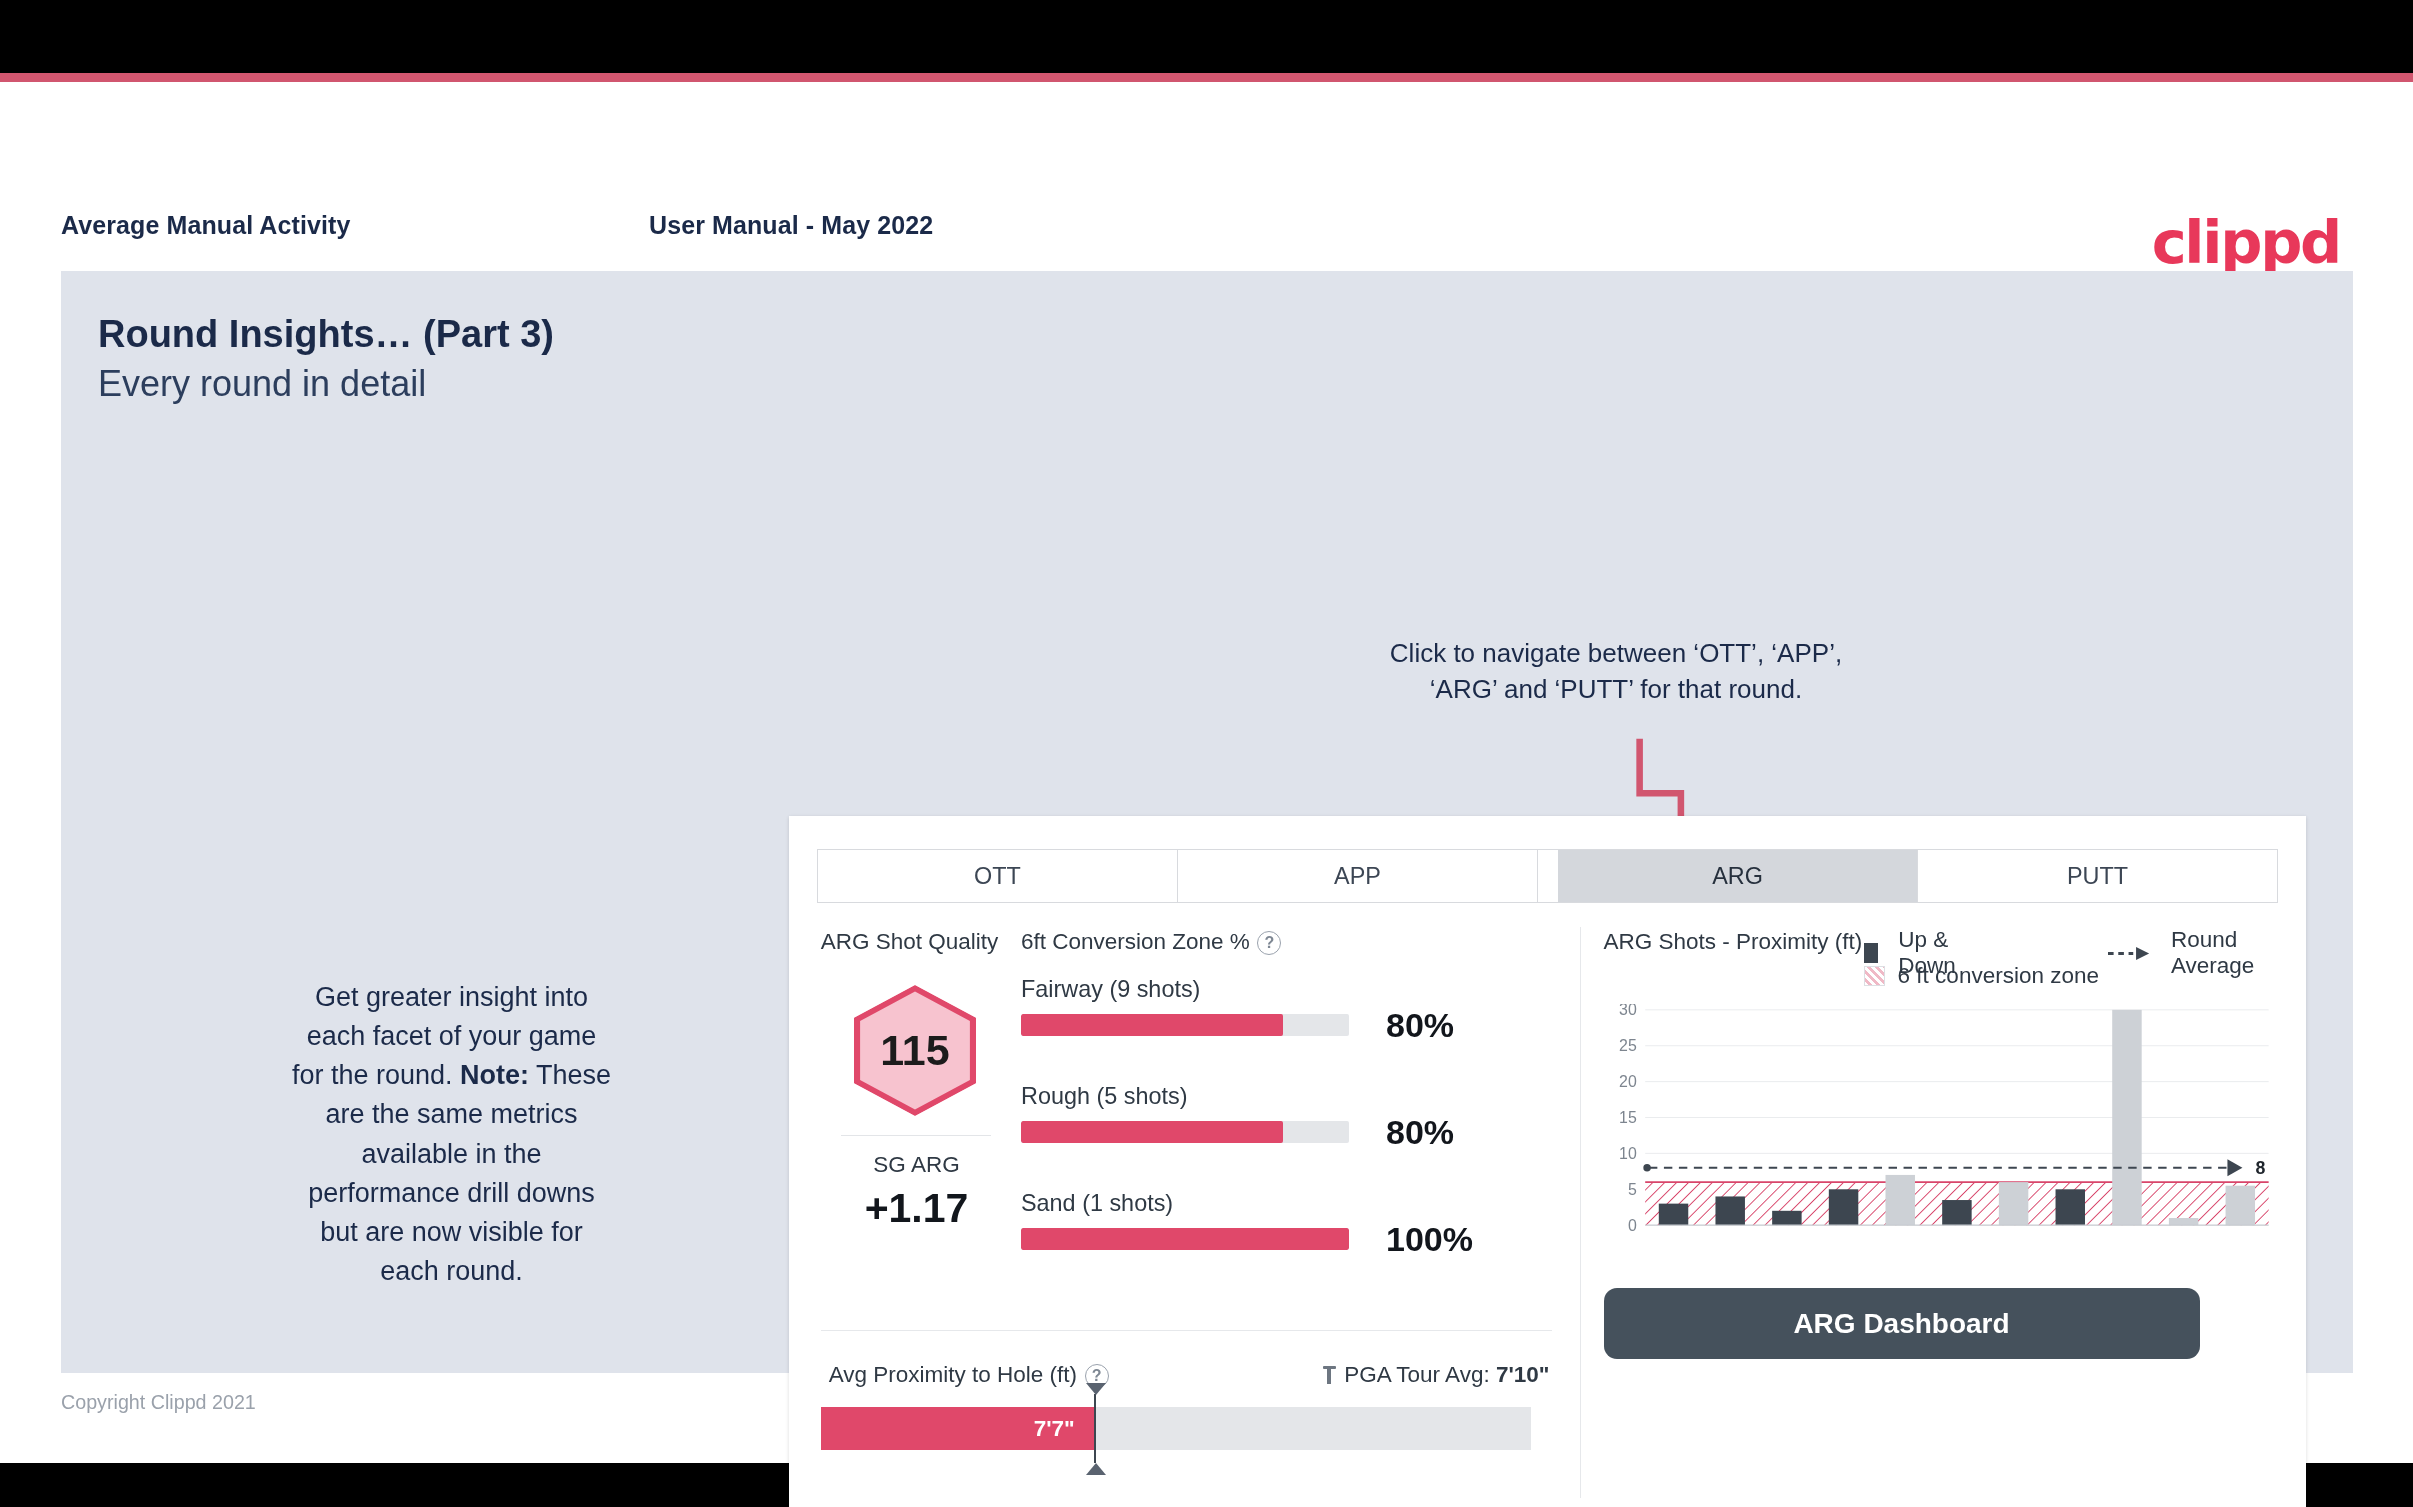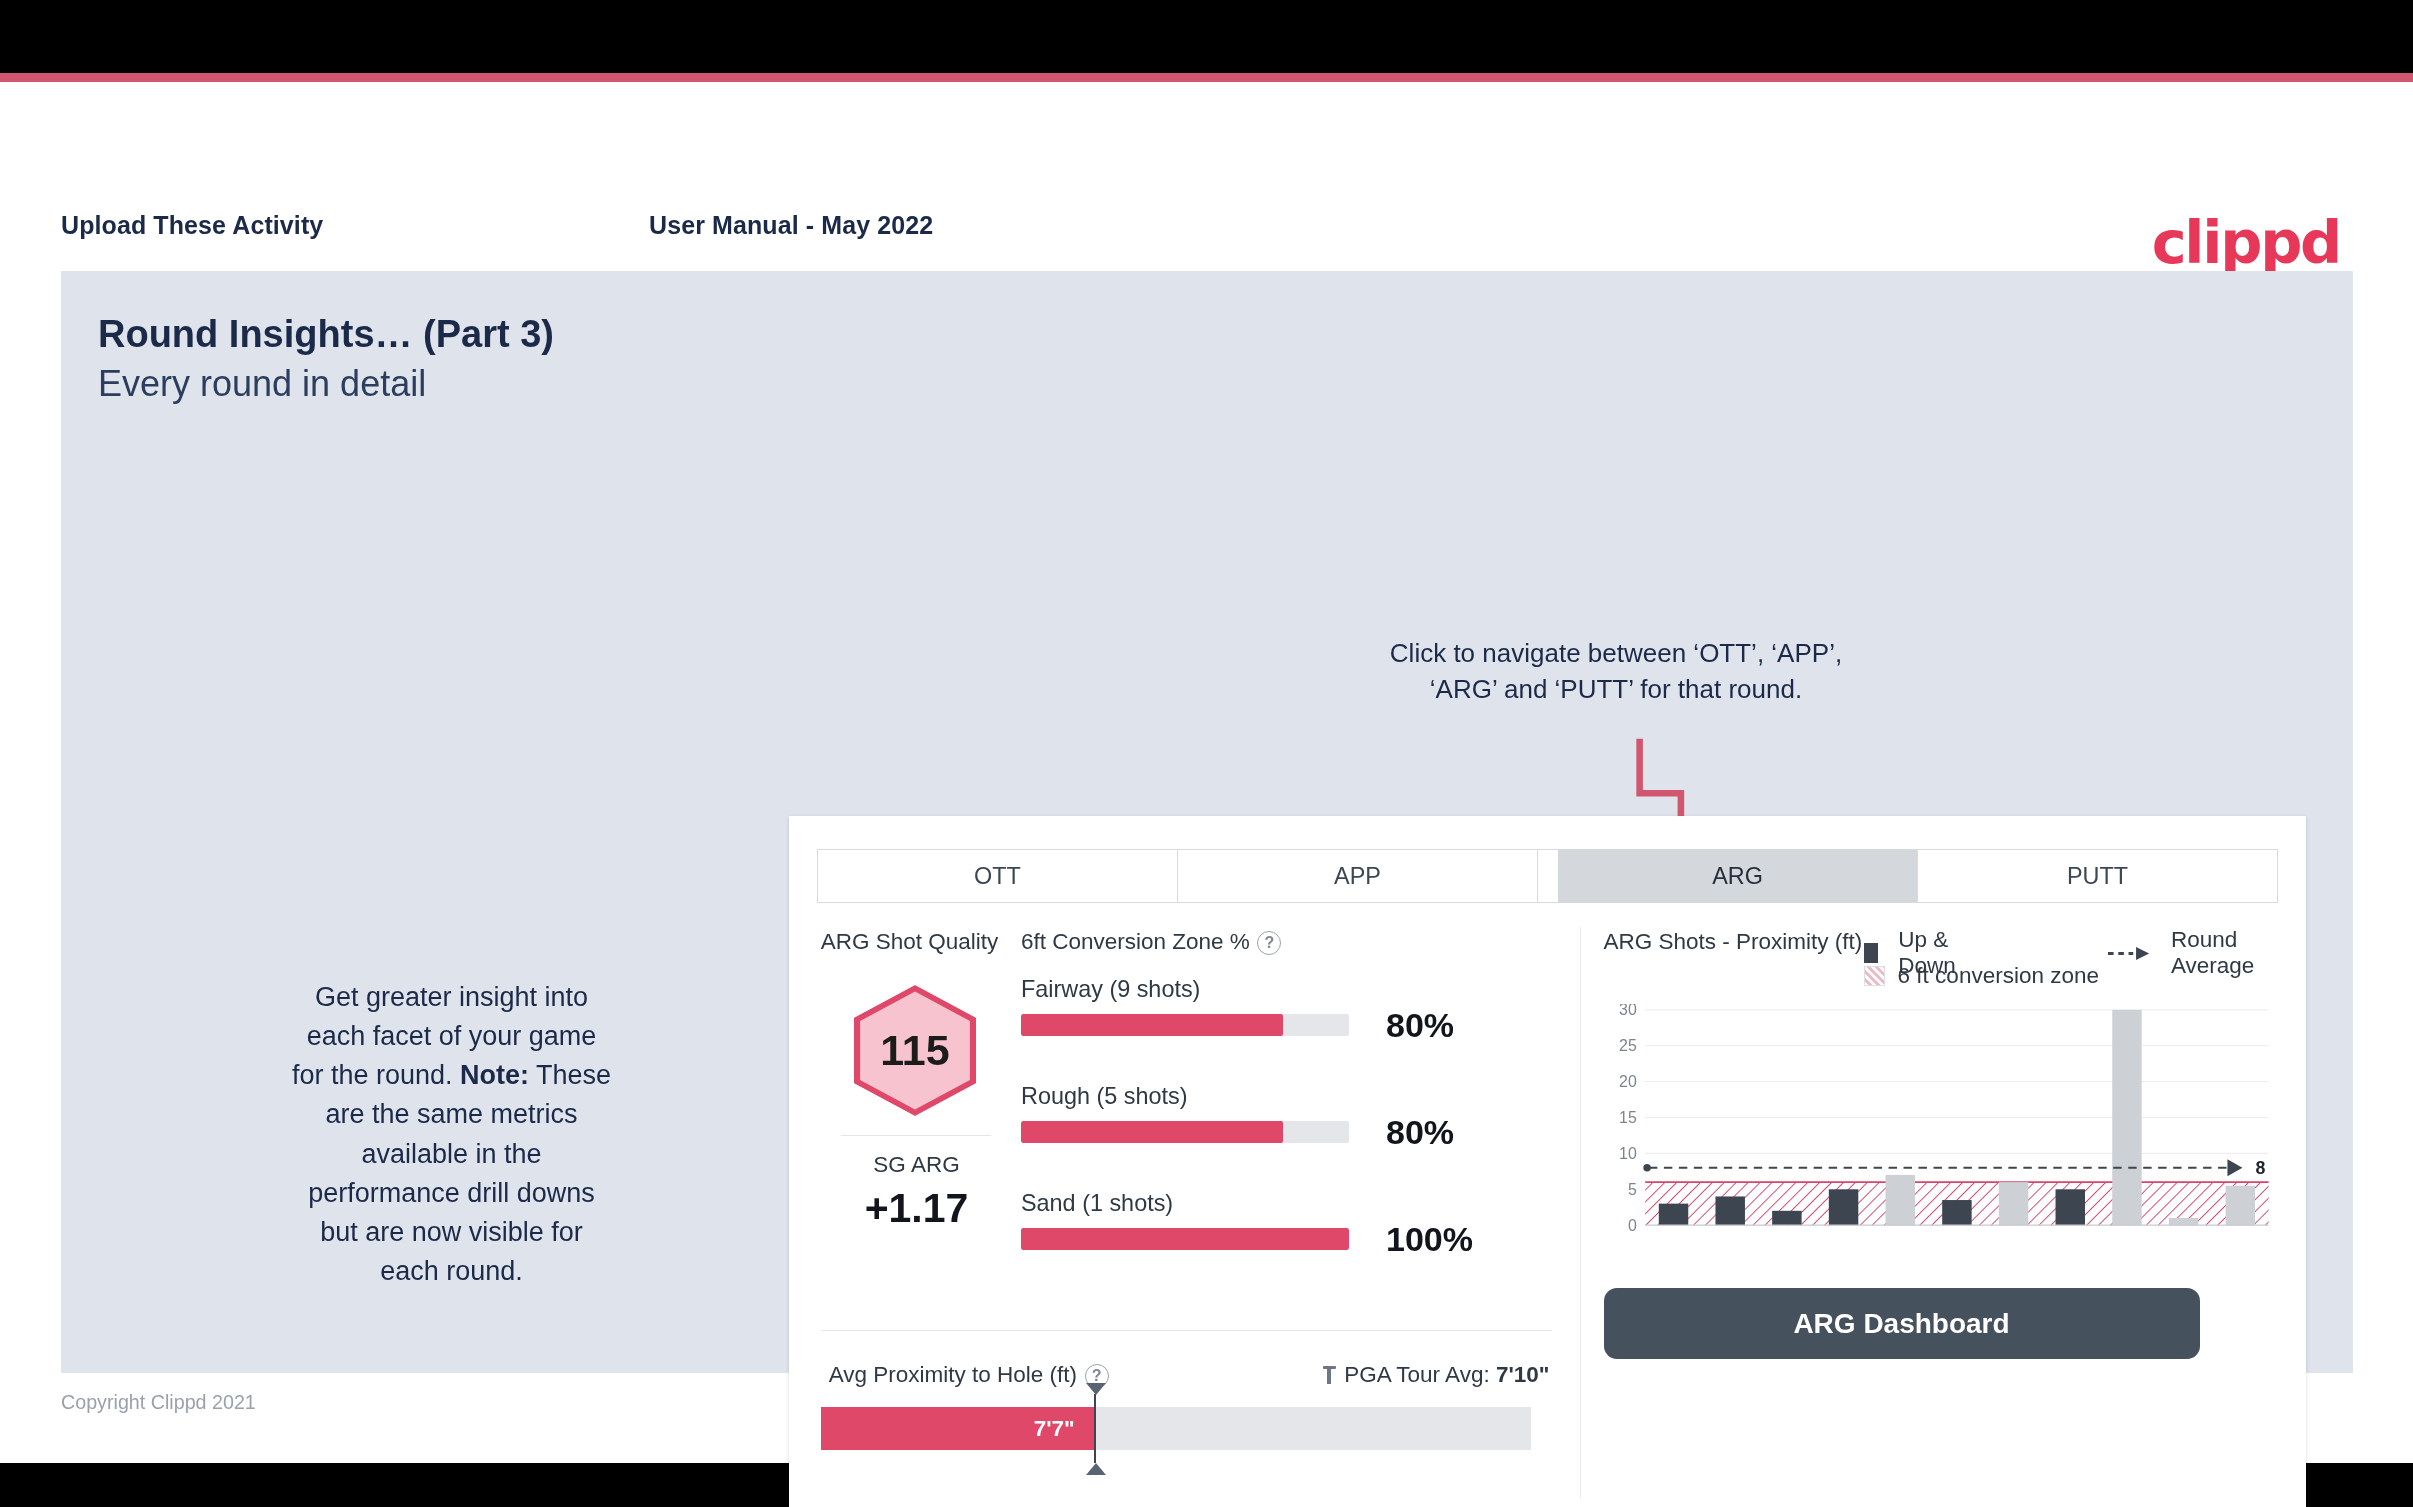--- a/index.html
+++ b/index.html
@@ -133,21 +133,21 @@
 </head>
 <body>
 
 <div id="root">
 
   <div class="top-letterbox"></div>
   <div class="top-pink-rule"></div>
   <div class="bottom-letterbox"></div>
 
   <div class="slide-header">
-    <div class="hdr-left">Upload These Activity</div>
+    <div class="hdr-left">Average Manual Activity</div>
     <div class="hdr-mid">User Manual - May 2022</div>
     <div class="logo">clippd</div>
     <div class="hdr-rule"></div>
   </div>
 
   <div class="slide-body">
 
     <div class="title-main">Round Insights… (Part 3)</div>
     <div class="title-sub">Every round in detail</div>
 

